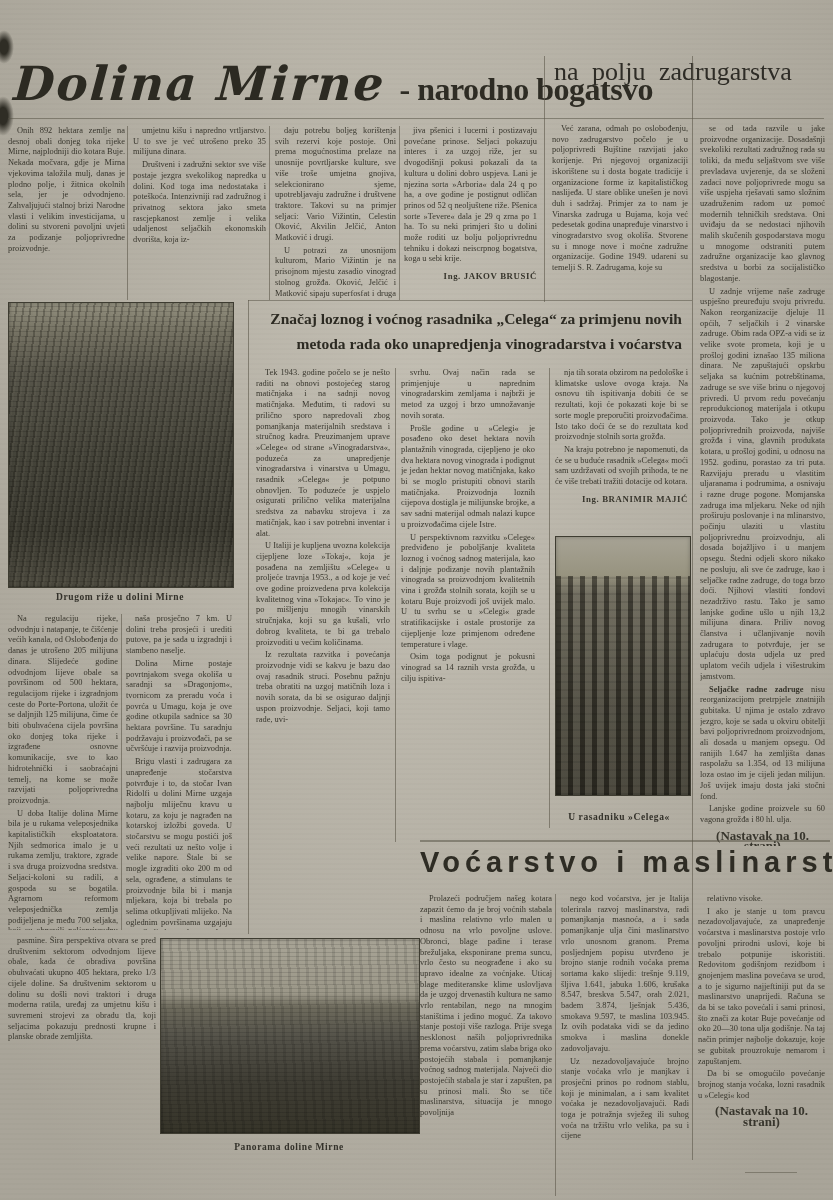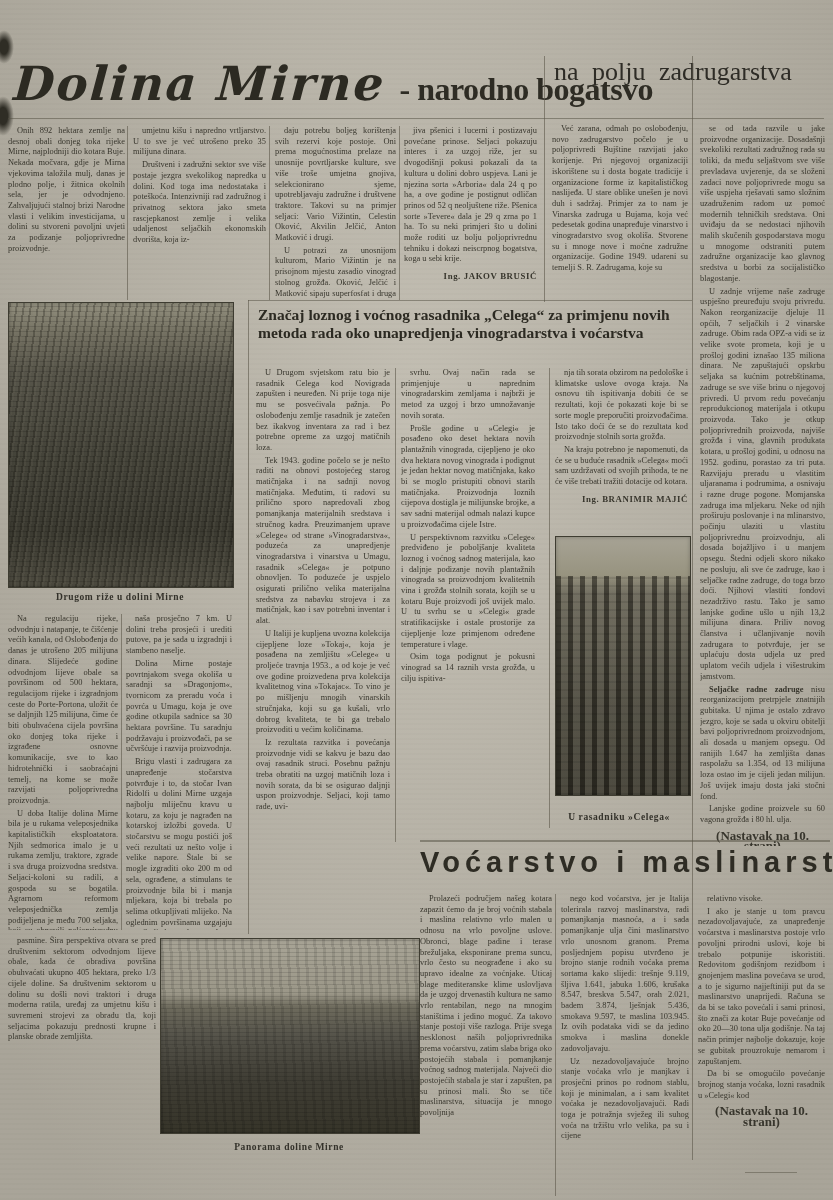--- a/index.html
+++ b/index.html
@@ -52,21 +52,21 @@
       repeating-linear-gradient(0deg, rgba(0,0,0,.12) 0 2px, transparent 2px 8px);
   }
   .photo-panorama{
     background:
       repeating-linear-gradient(0deg, rgba(0,0,0,.12) 0 1px, transparent 1px 4px),
       repeating-linear-gradient(87deg, rgba(0,0,0,.10) 0 3px, transparent 3px 9px),
       linear-gradient(180deg,#a8a496 0%,#9b9788 28%,#6e6b5d 35%,#55534a 50%,#403e35 72%,#363429 100%);
   }
   .headline-celega{
     left:258px;top:306px;width:424px;
-    font-size:15.5px;line-height:18px;font-weight:bold;text-align:left;color:#2c2a22;
+    font-size:15.5px;line-height:25px;font-weight:bold;text-align:right;color:#2c2a22;
   }
   .headline-voc{
     left:420px;top:846px;width:410px;
     font-family:"Liberation Sans", sans-serif;font-weight:bold;
     font-size:29px;letter-spacing:5px;text-align:center;color:#2e2c24;white-space:nowrap;
   }
   .blot{background:radial-gradient(ellipse, #2f2d25 30%, rgba(47,45,37,0) 70%);border-radius:50%;}
   .end-dash{left:745px;top:1172px;width:52px;height:1px;background:#55514480;}
 </style>
 </head>
@@ -129,21 +129,20 @@
     </div>
 
   <div class="abs photo photo-panorama" style="left:160px;top:938px;width:258px;height:194px;"></div>
   <div class="abs caption" style="left:160px;top:1142px;width:258px;">Panorama doline Mirne</div>
 
   <div class="abs rule-h" style="left:248px;top:300px;width:444px;"></div>
   <div class="abs rule-v" style="left:248px;top:300px;height:634px;"></div>
   <div class="abs headline-celega">Značaj loznog i voćnog rasadnika „Celega“ za primjenu novih metoda rada oko unapredjenja vinogradarstva i voćarstva</div>
 
   <div class="abs body" style="left:256px;top:368px;width:134px;height:564px;overflow:hidden;">
-      <p>U Drugom svjetskom ratu bio je rasadnik Celega kod Novigrada zapušten i neuređen. Ni prije toga nije mu se posvećivala pažnja. Po oslobođenju zemlje rasadnik je zatečen bez ikakvog inventara za rad i bez potrebne opreme za uzgoj matičnih loza.</p>
       <p>Tek 1943. godine počelo se je nešto raditi na obnovi postojećeg starog matičnjaka i na sadnji novog matičnjaka. Međutim, ti radovi su prilično sporo napredovali zbog pomanjkanja materijalnih sredstava i stručnog kadra. Preuzimanjem uprave »Celege« od strane »Vinogradarstva«, poduzeća za unapredjenje vinogradarstva i vinarstva u Umagu, rasadnik »Celega« je potpuno obnovljen. To poduzeće je uspjelo osigurati prilično velika materijalna sredstva za nabavku strojeva i za matičnjak, kao i sav potrebni inventar i alat.</p>
       <p>U Italiji je kupljena uvozna kolekcija cijepljene loze »Tokaj«, koja je posađena na zemljištu »Celege« u proljeće travnja 1953., a od koje je već ove godine proizvedena prva kolekcija kvalitetnog vina »Tokajac«. To vino je po mišljenju mnogih vinarskih stručnjaka, koji su ga kušali, vrlo dobrog kvaliteta, te bi ga trebalo proizvoditi u većim količinama.</p>
       <p>Iz rezultata razvitka i povećanja proizvodnje vidi se kakvu je bazu dao ovaj rasadnik struci. Posebnu pažnju treba obratiti na uzgoj matičnih loza i novih sorata, da bi se osigurao daljnji uspon proizvodnje. Seljaci, koji tamo rade, uvi-</p>
     </div>
   <div class="abs rule-v" style="left:395px;top:368px;height:474px;"></div>
   <div class="abs body" style="left:401px;top:368px;width:134px;height:474px;overflow:hidden;">
       <p>svrhu. Ovaj način rada se primjenjuje u naprednim vinogradarskim zemljama i najbrži je metod za uzgoj i brzo umnožavanje novih sorata.</p>
       <p>Prošle godine u »Celegi« je posađeno oko deset hektara novih plantažnih vinograda, cijepljeno je oko dva hektara novog vinograda i podignut je jedan hektar novog matičnjaka, kako bi se moglo pristupiti obnovi starih matičnjaka. Proizvodnja loznih cijepova dostigla je milijunske brojke, a sav sadni materijal odmah nalazi kupce u proizvođačima cijele Istre.</p>
       <p>U perspektivnom razvitku »Celege« predviđeno je poboljšanje kvaliteta loznog i voćnog sadnog materijala, kao i daljnje podizanje novih plantažnih vinograda sa proizvodnjom kvalitetnih vina i grožđa stolnih sorata, kojih se u kotaru Buje proizvodi još uvijek malo. U tu svrhu se u »Celegi« grade stratifikacijske i ostale prostorije za cijepljenje loze primjenom određene temperature i vlage.</p>
       <p>Osim toga podignut je pokusni vinograd sa 14 raznih vrsta grožđa, u cilju ispitiva-</p>

